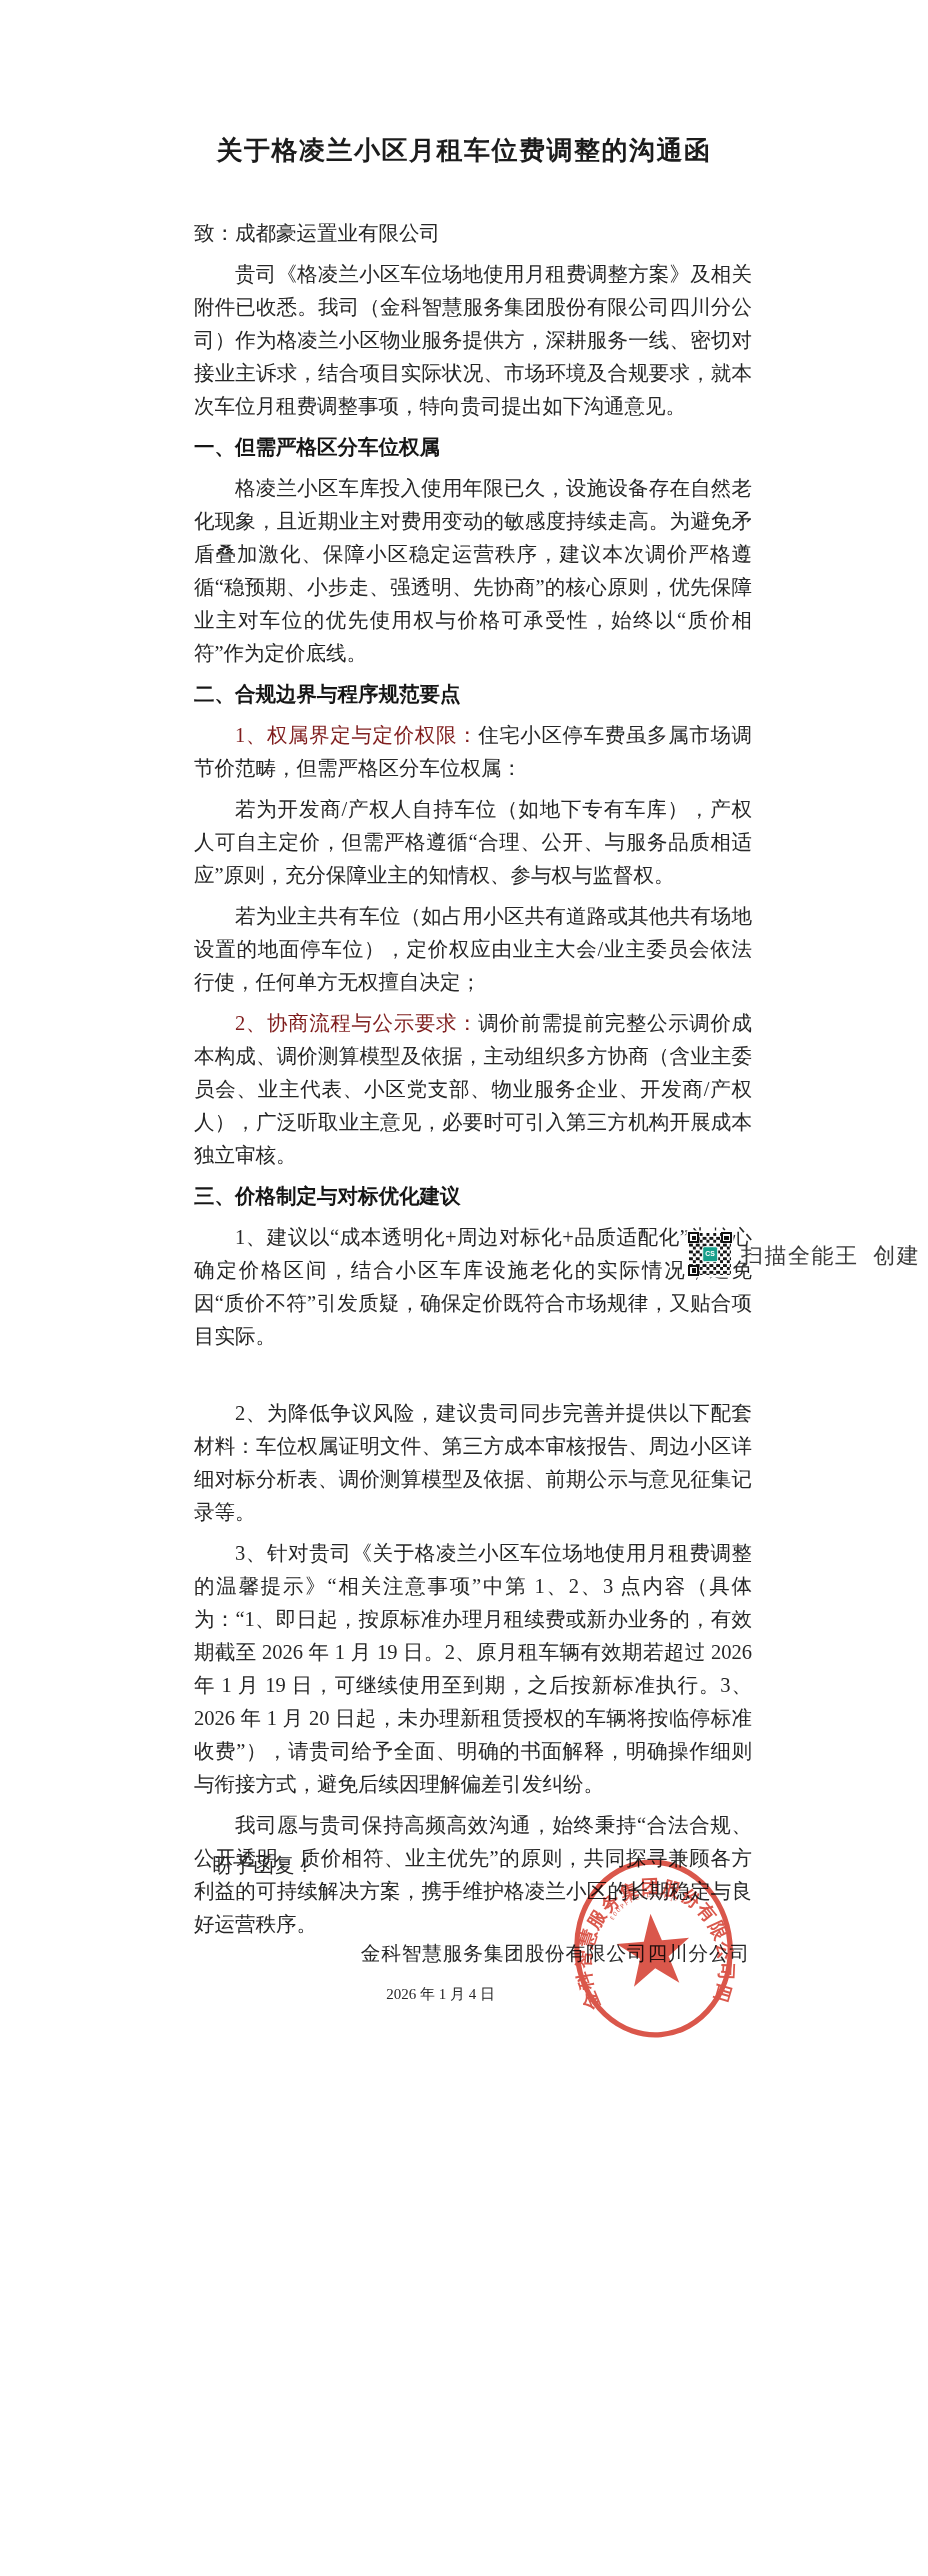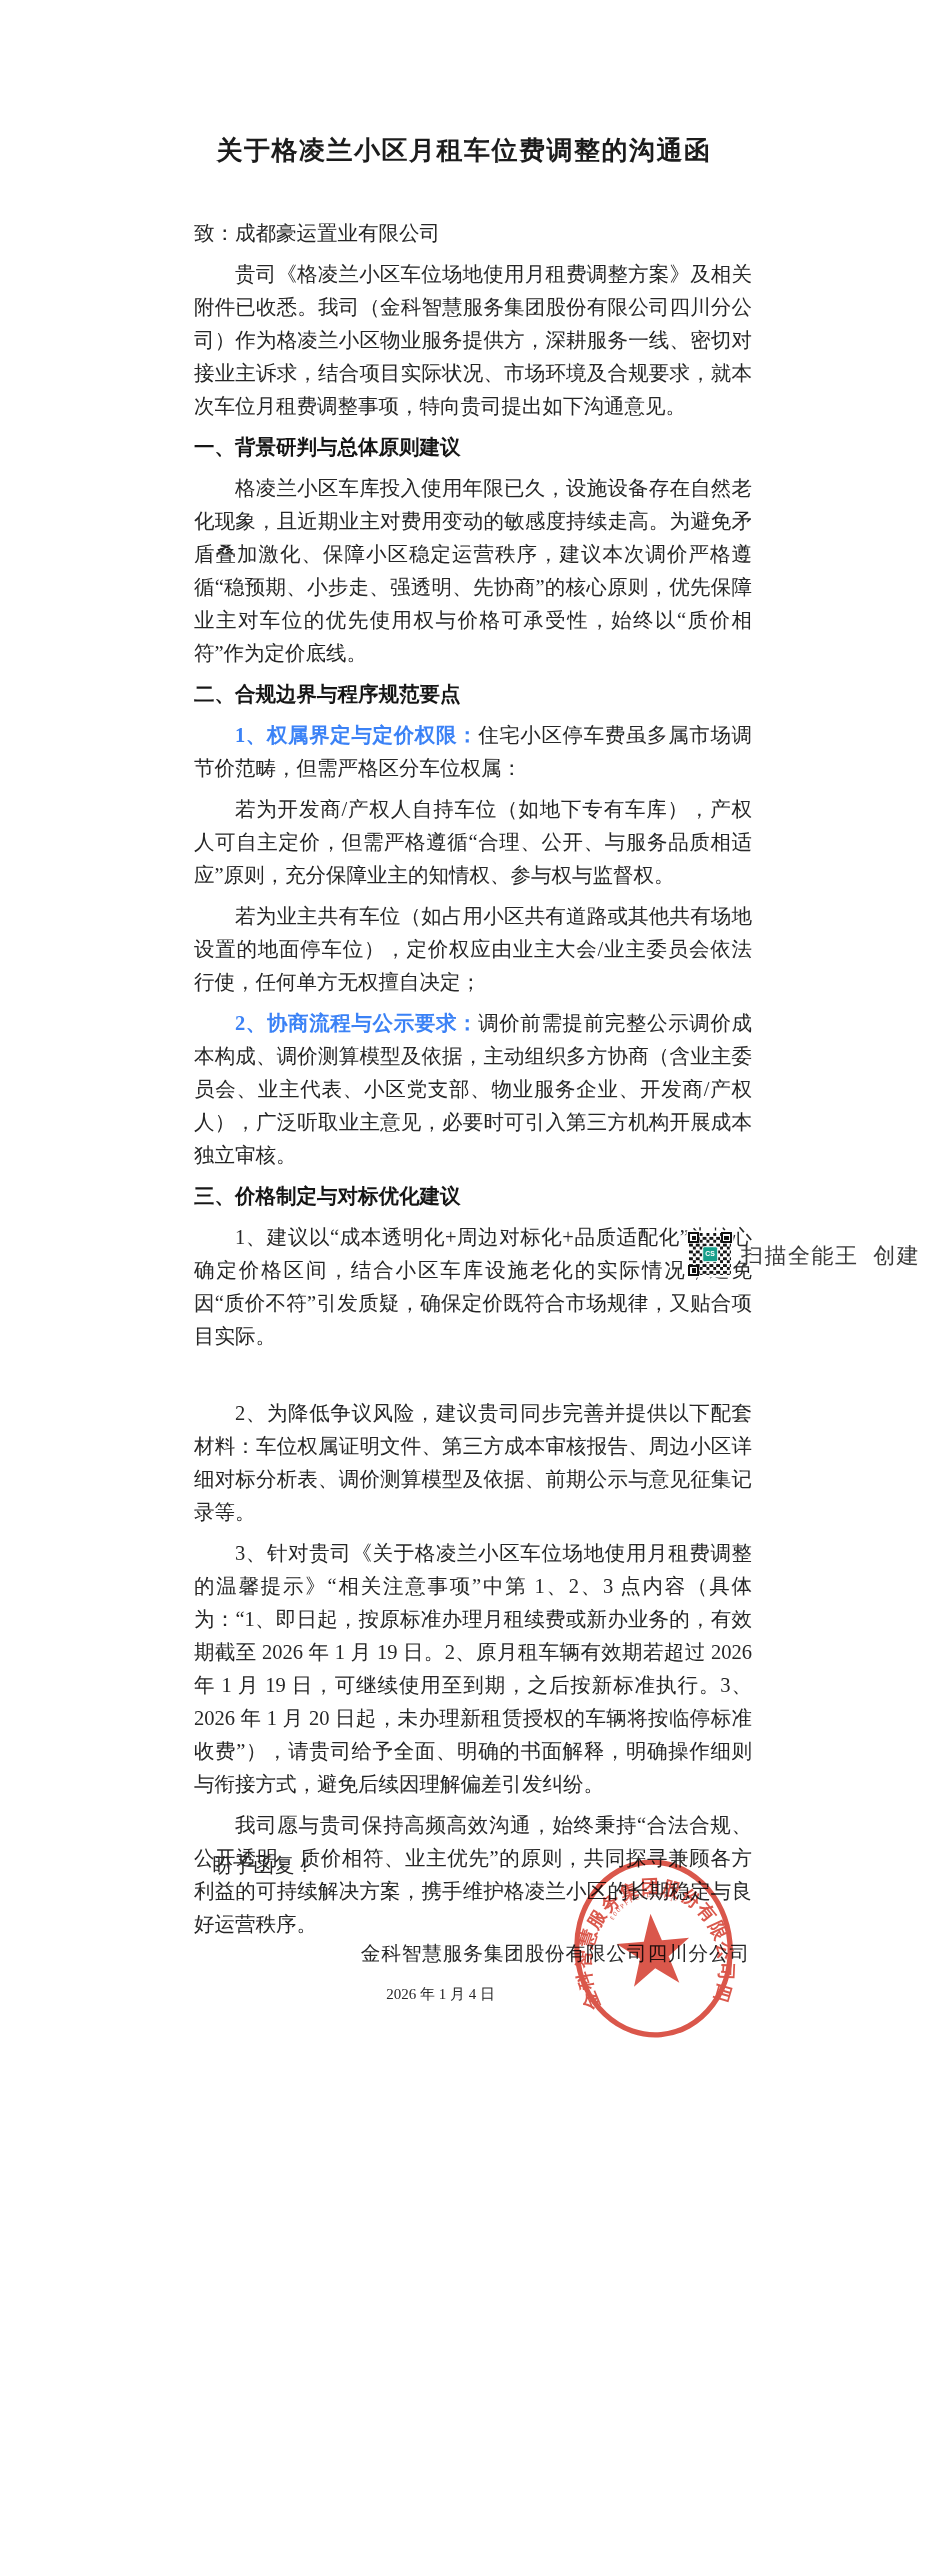--- a/index.html
+++ b/index.html
@@ -19,21 +19,21 @@
   }
   .textblock{
     position:absolute;left:186px;width:574px;
     font-size:20.5px;line-height:33px;
     text-align:justify;
     color:#262626;
   }
   .textblock p,.textblock h2{margin:8px;padding:0;font-size:20.5px;line-height:33px;}
   .textblock h2{font-weight:700;color:#161616;}
   .ind{text-indent:2em;}
-  .lead{font-weight:700;color:#3b82f6;}
+  .lead{font-weight:400;color:#7f1d1d;}
   #block1{top:209px;}
   #block2{top:1389px;}
   .reply{
     position:absolute;left:186px;top:1828px;width:574px;
     font-size:20.5px;line-height:33px;text-indent:26.5px;color:#262626;
   }
   .sig-company{
     position:absolute;left:186px;top:1938px;width:564px;
     font-size:19.7px;line-height:30px;text-align:right;color:#262626;
     letter-spacing:0.8px;
@@ -93,21 +93,21 @@
 </head>
 <body>
 
 <div id="page">
 
   <div class="doc-title">关于格凌兰小区月租车位费调整的沟通函</div>
 
   <div class="textblock" id="block1">
     <p>致：成都豪运置业有限公司</p>
     <p class="ind">贵司《格凌兰小区车位场地使用月租费调整方案》及相关附件已收悉。我司（金科智慧服务集团股份有限公司四川分公司）作为格凌兰小区物业服务提供方，深耕服务一线、密切对接业主诉求，结合项目实际状况、市场环境及合规要求，就本次车位月租费调整事项，特向贵司提出如下沟通意见。</p>
-    <h2>一、背景研判与总体原则建议</h2>
+    <h2>一、但需严格区分车位权属</h2>
     <p class="ind">格凌兰小区车库投入使用年限已久，设施设备存在自然老化现象，且近期业主对费用变动的敏感度持续走高。为避免矛盾叠加激化、保障小区稳定运营秩序，建议本次调价严格遵循“稳预期、小步走、强透明、先协商”的核心原则，优先保障业主对车位的优先使用权与价格可承受性，始终以“质价相符”作为定价底线。</p>
     <h2>二、合规边界与程序规范要点</h2>
     <p class="ind"><span class="lead">1、权属界定与定价权限：</span><span>住宅小区停车费虽多属市场调节价范畴，但需严格区分车位权属：</span></p>
     <p class="ind">若为开发商/产权人自持车位（如地下专有车库），产权人可自主定价，但需严格遵循“合理、公开、与服务品质相适应”原则，充分保障业主的知情权、参与权与监督权。</p>
     <p class="ind">若为业主共有车位（如占用小区共有道路或其他共有场地设置的地面停车位），定价权应由业主大会/业主委员会依法行使，任何单方无权擅自决定；</p>
     <p class="ind"><span class="lead">2、协商流程与公示要求：</span><span>调价前需提前完整公示调价成本构成、调价测算模型及依据，主动组织多方协商（含业主委员会、业主代表、小区党支部、物业服务企业、开发商/产权人），广泛听取业主意见，必要时可引入第三方机构开展成本独立审核。</span></p>
     <h2>三、价格制定与对标优化建议</h2>
     <p class="ind">1、建议以“成本透明化+周边对标化+品质适配化”为核心确定价格区间，结合小区车库设施老化的实际情况，避免因“质价不符”引发质疑，确保定价既符合市场规律，又贴合项目实际。</p>
   </div>
 

